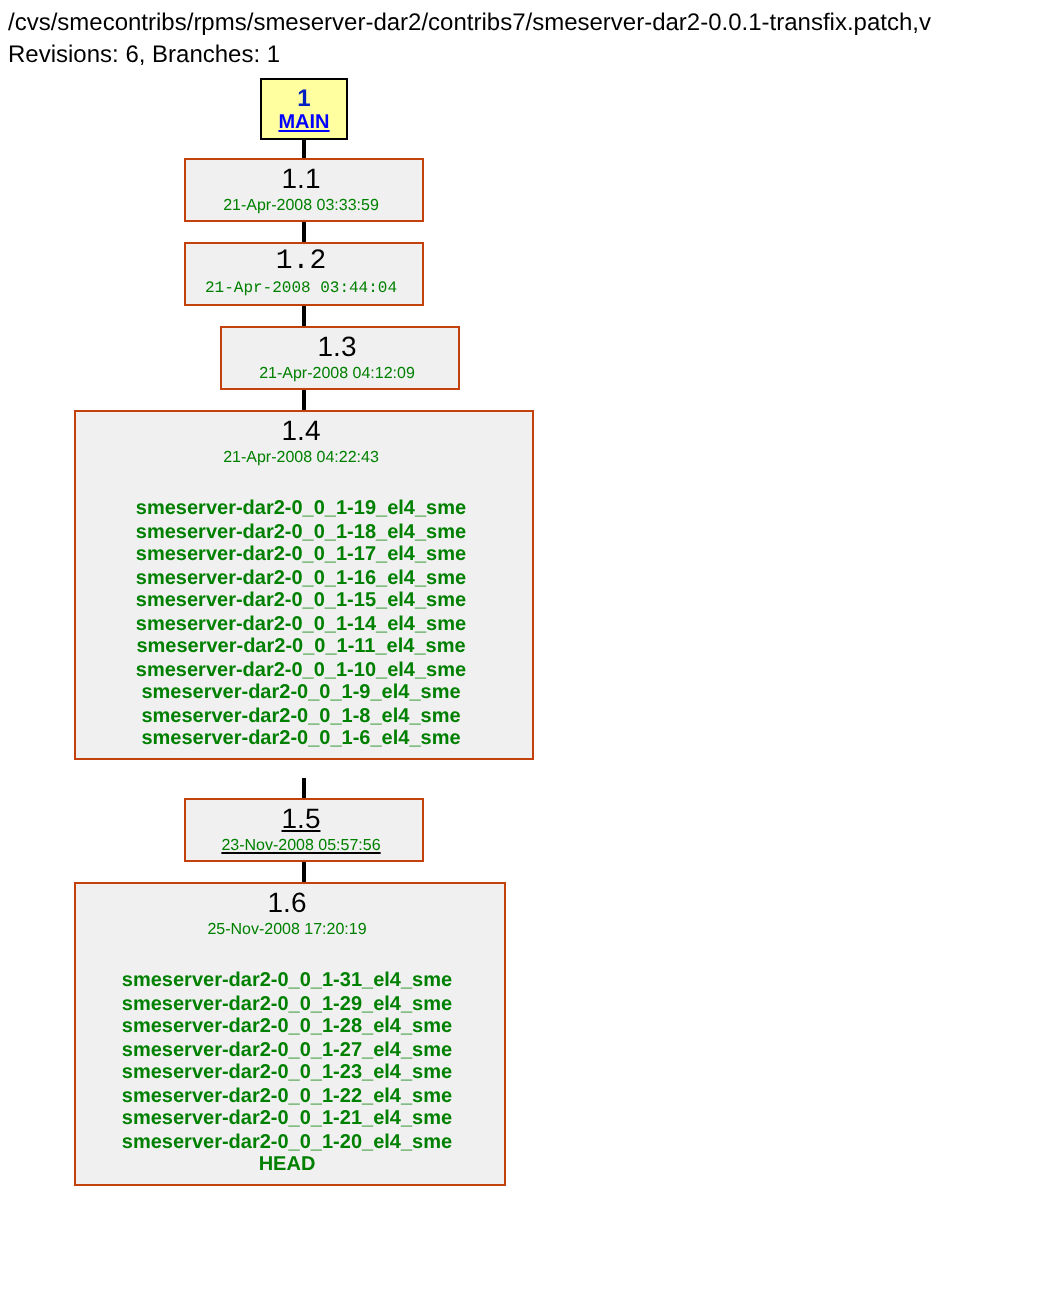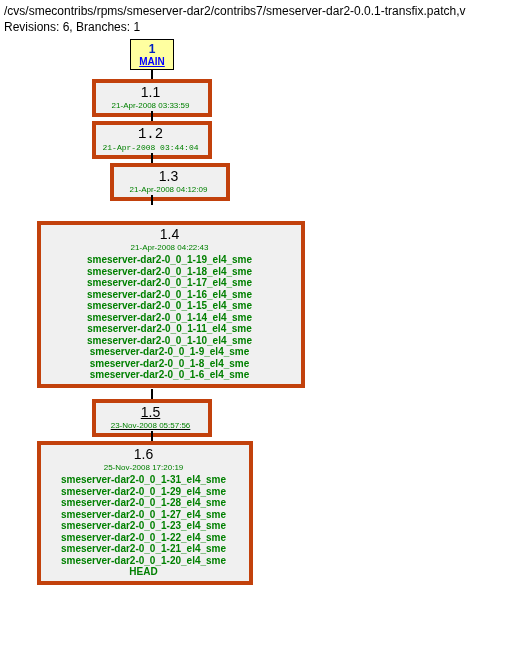--- a/index.html
+++ b/index.html
@@ -35,38 +35,38 @@
   }
   .branch-head .lbl {
     color: #0000ff;
     font-size: 10px;
     font-weight: bold;
     text-decoration: underline;
   }
   .rev-box {
     position: absolute;
     background: #f0f0f0;
-    border: 4px solid #c2410c;
+    border: 1px solid #c2410c;
     box-sizing: border-box;
     text-align: center;
     padding: 2px 4px 3px 1px;
   }
   .rev-box .rev {
     font-size: 14px;
     color: #000;
     line-height: 1.1;
   }
   .rev-box .date {
     font-size: 8px;
     color: #008000;
     line-height: 1.1;
     margin-top: 1px;
   }
   .rev-box .tags {
-    margin-top: 2px;
+    margin-top: 16px;
   }
   .rev-box .tag {
     font-size: 10px;
     color: #008000;
     font-weight: bold;
     line-height: 1.15;
     white-space: nowrap;
   }
   .connector {
     position: absolute;
@@ -95,21 +95,21 @@
     <div class="rev-box" style="width: 120px; left: 88px; top: 82px; font-family: Liberation Mono, monospace;">
       <div class="rev">1.2</div>
       <div class="date">21-Apr-2008 03:44:04</div>
     </div>
     <div class="connector" style="left: 147px; top: 114px; width: 2px; height: 10px;"></div>
     <div class="rev-box" style="width: 120px; left: 88px; top: 124px; margin-left: 18px;">
       <div class="rev">1.3</div>
       <div class="date">21-Apr-2008 04:12:09</div>
     </div>
     <div class="connector" style="left: 147px; top: 156px; width: 2px; height: 10px;"></div>
-    <div class="rev-box" style="width: 268px; left: 33px; top: 182px;">
+    <div class="rev-box" style="width: 230px; left: 33px; top: 166px;">
       <div class="rev">1.4</div>
       <div class="date">21-Apr-2008 04:22:43</div>
       <div class="tags">
         <div class="tag">smeserver-dar2-0_0_1-19_el4_sme</div>
         <div class="tag">smeserver-dar2-0_0_1-18_el4_sme</div>
         <div class="tag">smeserver-dar2-0_0_1-17_el4_sme</div>
         <div class="tag">smeserver-dar2-0_0_1-16_el4_sme</div>
         <div class="tag">smeserver-dar2-0_0_1-15_el4_sme</div>
         <div class="tag">smeserver-dar2-0_0_1-14_el4_sme</div>
         <div class="tag">smeserver-dar2-0_0_1-11_el4_sme</div>

